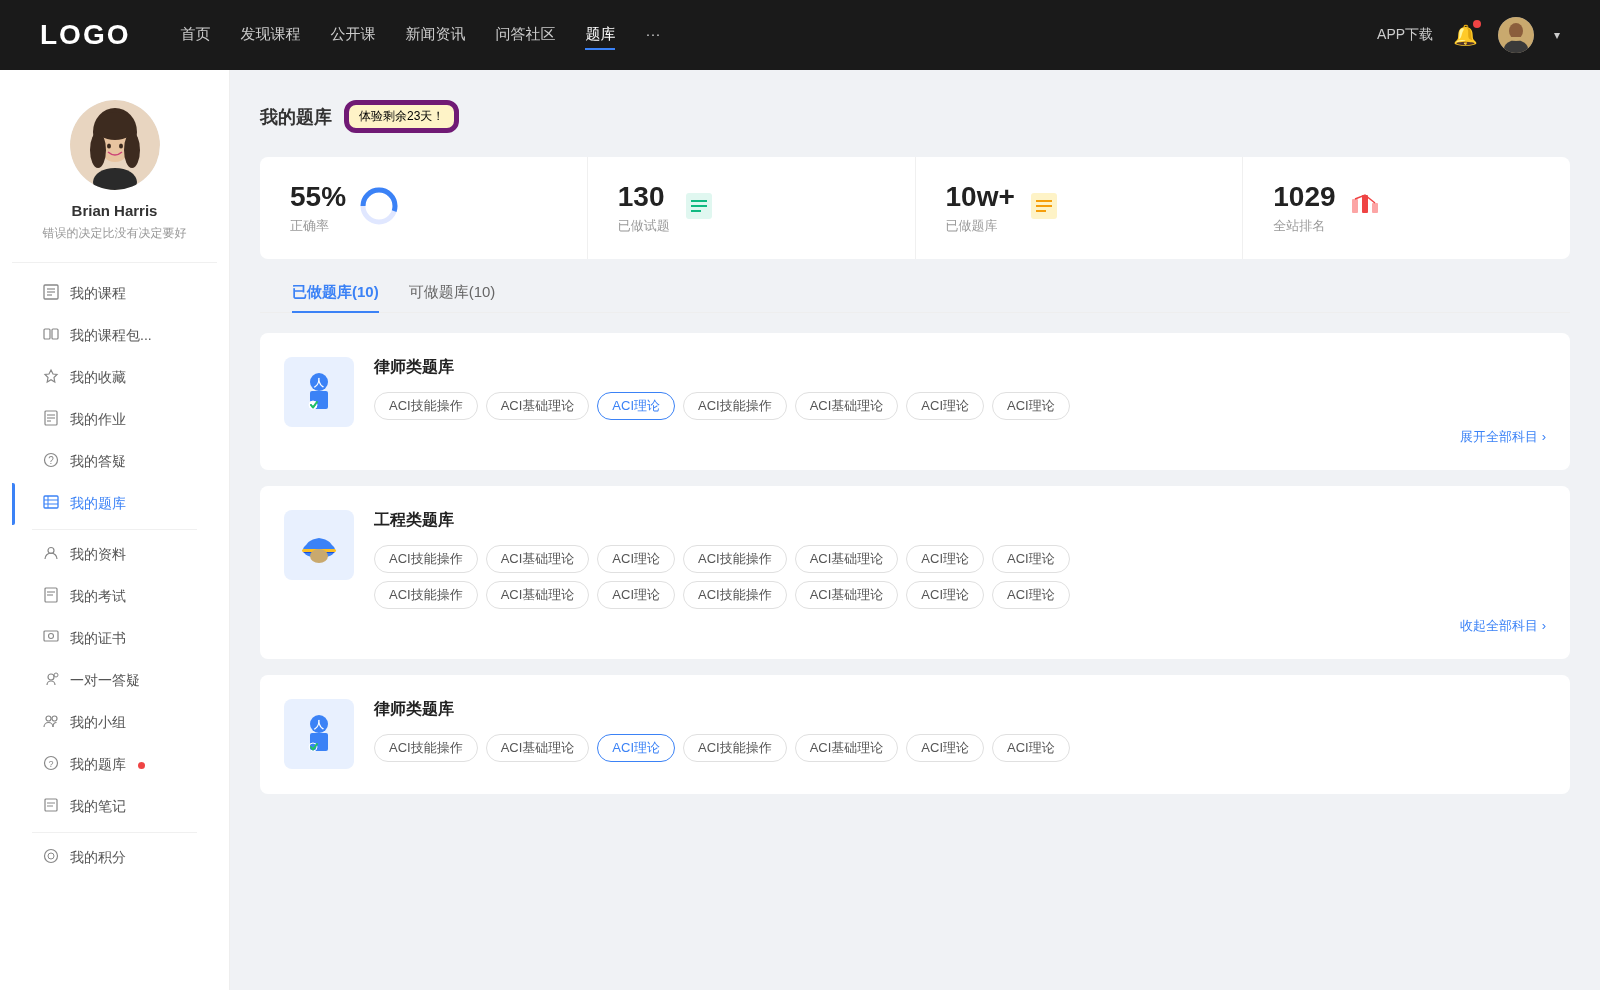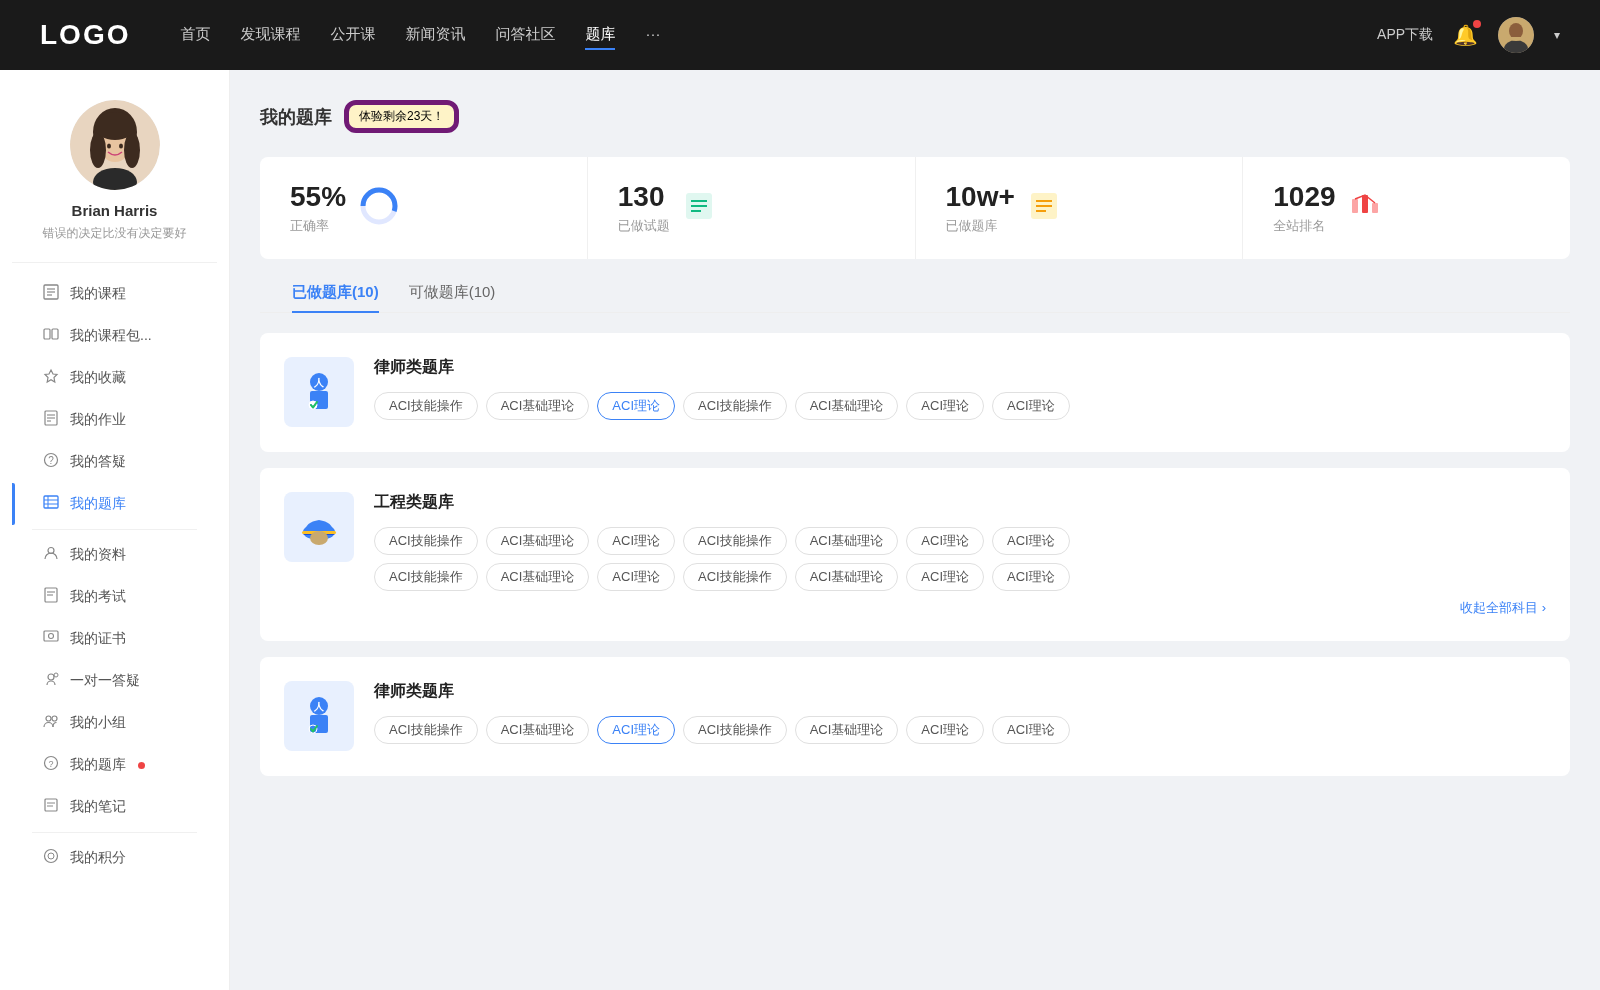--- a/index.html
+++ b/index.html
@@ -581,20 +581,23 @@
         <div class="qbank-title">律师类题库</div>
         <div class="qbank-tags">
           <span class="qbank-tag">ACI技能操作</span>
           <span class="qbank-tag">ACI基础理论</span>
           <span class="qbank-tag highlighted">ACI理论</span>
           <span class="qbank-tag">ACI技能操作</span>
           <span class="qbank-tag">ACI基础理论</span>
           <span class="qbank-tag">ACI理论</span>
           <span class="qbank-tag">ACI理论</span>
         </div>
+        <div class="qbank-expand">
+          <span class="qbank-expand-text">展开全部科目</span>
+        </div>
       </div>
     </div>
 
     <div class="qbank-card">
       <div class="qbank-icon-wrap">
         <svg width="46" height="46" viewBox="0 0 46 46">
 
           <ellipse cx="23" cy="28" rx="16" ry="8" fill="#3b82f6"></ellipse>
           <path d="M9 28 Q9 18 23 16 Q37 18 37 28" fill="#3b82f6"></path>
           <rect x="7" y="27" width="32" height="4" rx="2" fill="#1d4ed8"></rect>

